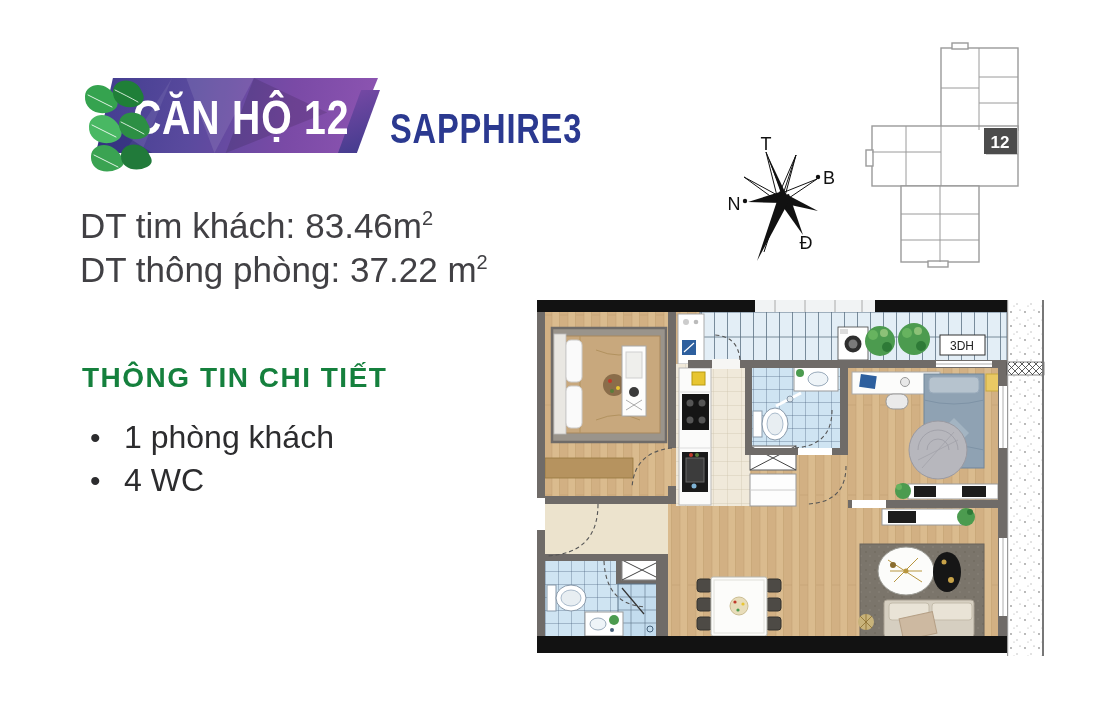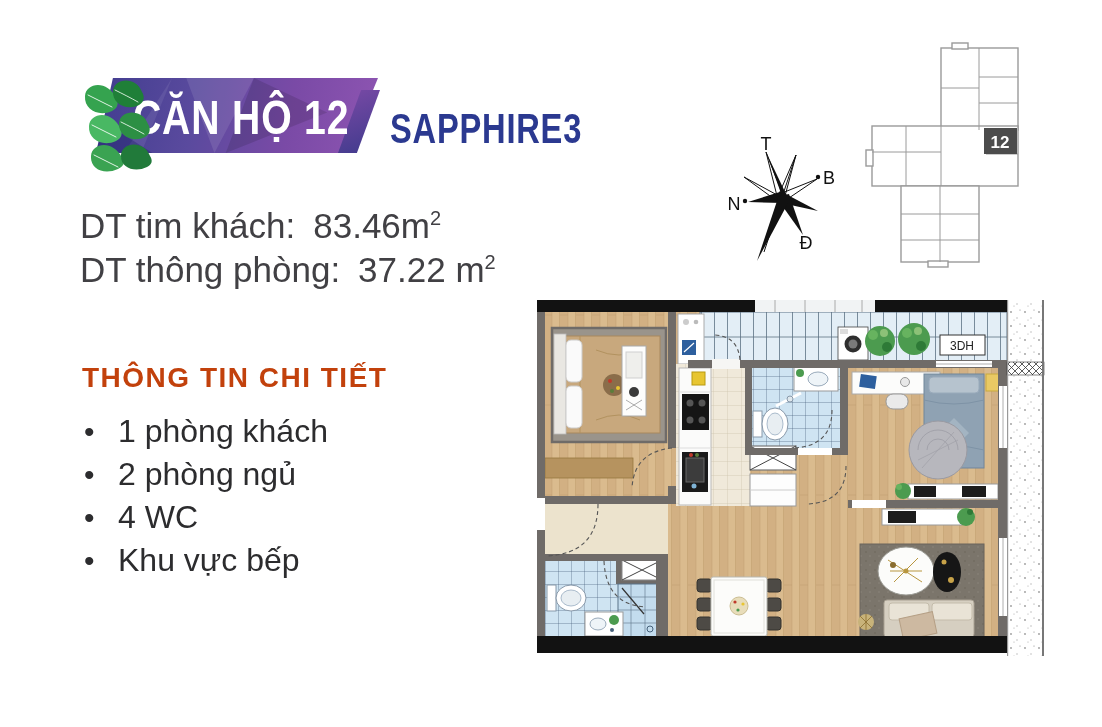--- a/index.html
+++ b/index.html
@@ -19,27 +19,27 @@
   .banner-title{left:133px;top:85px;height:64px;line-height:64px;font-size:49px;font-weight:700;
     color:#ffffff;letter-spacing:1px;transform:scaleX(.80);transform-origin:0 0;white-space:nowrap;}
   .sliver{left:338px;top:90px;width:42px;height:63px;
     background:linear-gradient(160deg,#7a4aa6,#3f3a8c);
     clip-path:polygon(55% 0,100% 0,45% 100%,0 100%);}
   .project-title{left:390px;top:104px;font-size:43px;font-weight:700;color:#2b3990;
     letter-spacing:1px;transform:scaleX(.76);transform-origin:0 0;white-space:nowrap;}
 
   
   .area-line{left:80px;font-size:35px;color:#414044;white-space:nowrap;}
-  .area-line .val{margin-left:18px;}
+  .area-line .val{margin-left:10px;}
   .area-line sup{font-size:20px;}
   .area1{top:206px;} .area2{top:250px;}
 
   
-  .details-heading{left:82px;top:362px;font-size:28px;font-weight:700;color:#c2410c;letter-spacing:1.5px;}
-  .details-list{left:84px;top:410px;list-style:none;margin:0;padding:0;}
+  .details-heading{left:82px;top:362px;font-size:28px;font-weight:700;color:#15803d;letter-spacing:1.5px;}
+  .details-list{left:84px;top:410px;list-style:none;margin:6px;padding:0;}
   .details-list li{font-size:32px;color:#2c2c2e;line-height:43px;white-space:nowrap;}
   .details-list .dot{display:inline-block;width:34px;font-size:30px;}
 
   svg text{font-family:"Liberation Sans",sans-serif;}
 </style>
 </head>
 <body>
 
 <div class="abs banner">
   <div class="facet f1"></div>
@@ -70,23 +70,21 @@
 <div class="abs area-line area1">
   <span>DT tim khách:</span><span class="val">83.46m</span><sup>2</sup>
 </div>
 <div class="abs area-line area2">
   <span>DT thông phòng:</span><span class="val">37.22 m</span><sup>2</sup>
 </div>
 
 <div class="abs details-heading">THÔNG TIN CHI TIẾT</div>
 <ul class="abs details-list">
   <li><span class="dot">•</span><span>1 phòng khách</span></li>
-  <li><span class="dot">•</span><span>2 phòng ngủ</span></li>
   <li><span class="dot">•</span><span>4 WC</span></li>
-  <li><span class="dot">•</span><span>Khu vực bếp</span></li>
 </ul>
 
 <svg class="abs" style="left:712px;top:126px" width="155" height="150" viewBox="712 126 155 150">
   <g fill="#111">
     <polygon points="748,202 783,191 783,203"></polygon>
     <polygon points="818,211 780,191 786,204"></polygon>
     <polygon points="803,235 776,197 789,194"></polygon>
     <polygon points="757,261 778,198 788,203"></polygon>
     <polygon points="766,152 782,196 786,194"></polygon>
   </g>

